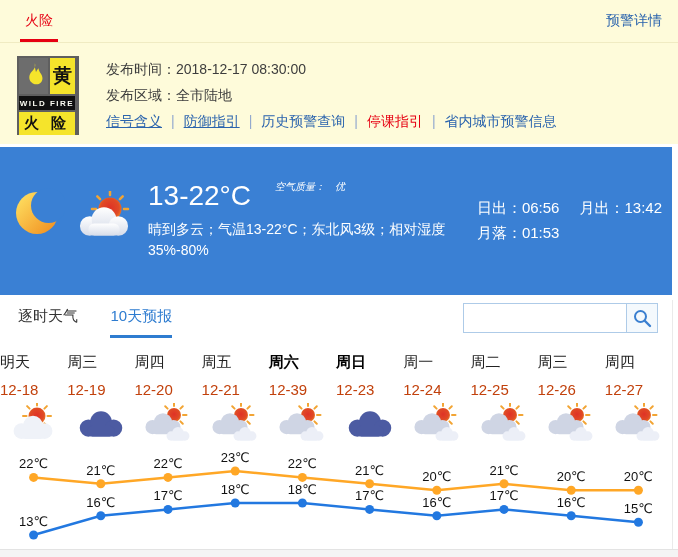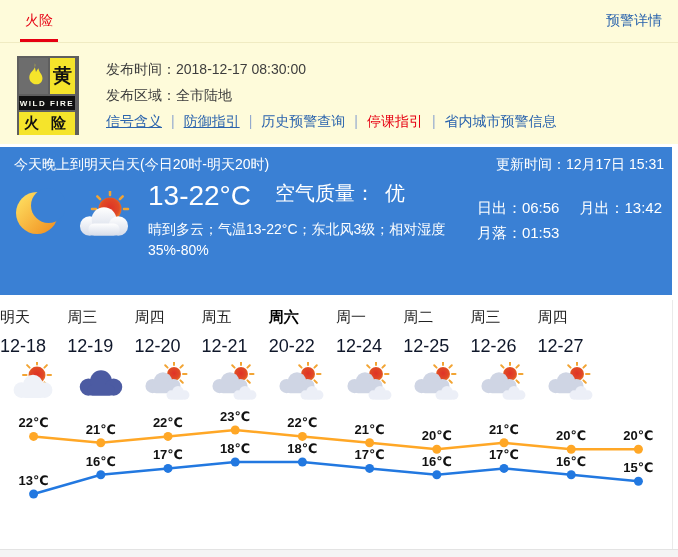--- a/index.html
+++ b/index.html
@@ -33,44 +33,44 @@
   .sep { color:#93A9CE; margin:0 9px; }
 
   
   .blue-section { position:relative; width:672px; height:148px; margin-top:3px;
                   background:var(--blue,#3A80D4); color:#fff; }
   .banner-row { display:flex; justify-content:space-between; padding:9px 8px 0 14px; font-size:14px; }
   .moon-icon { position:absolute; left:13px; top:36px; }
   .suncloud-icon { position:absolute; left:78px; top:44px; }
   .temp-block { position:absolute; left:148px; top:33px; display:flex; align-items:flex-start; }
   .temp-main { font-size:28px; }
-  .air { font-size:20px; margin-left:24px; }
+  .air { font-size:10px; margin-left:24px;font-style:italic; }
   .air-value { margin-left:10px; }
   .desc { position:absolute; left:148px; top:72px; width:352px; font-size:14px; line-height:21px; }
   .almanac { position:absolute; right:10px; top:52px; display:grid; grid-template-columns:auto auto;
              column-gap:20px; row-gap:6px; font-size:15px; }
 
   
   .white-area { position:relative; width:672px; }
   .tabs-row { position:relative; height:45px; padding:12px 0 0 18px; }
   .tab { display:inline-block; font-size:15px; color:#333; margin-right:28px; padding-bottom:9px; cursor:pointer; }
   .tab.active { color:var(--tab-blue,#2E7CD0); border-bottom:3px solid var(--tab-blue,#2E7CD0); }
   .search { position:absolute; right:14px; top:8px; display:flex; }
   .search input { width:163px; height:30px; border:1px solid #AECBE8; border-right:none;
                   outline:none; padding:0 8px; font-size:14px; }
   .search-btn { width:32px; height:30px; border:1px solid #AECBE8; background:#F4F9FD;
                 display:flex; align-items:center; justify-content:center; cursor:pointer; }
 
   .forecast { display:grid; grid-template-columns:repeat(10,1fr); text-align:left; margin-top:13px; }
   .fday { font-size:15px; color:#222; }
   .fday.weekend { font-weight:bold; color:#000; }
-  .fdate { font-size:18px; color:#0f172a; margin-top:9px; }
+  .fdate { font-size:15px; color:#c2410c; margin-top:9px; }
   .ficon { margin-top:5px; height:42px; display:flex; align-items:center; justify-content:center; }
 
-  .chart-wrap { margin-top:6px;font-weight:bold; }
+  .chart-wrap { margin-top:6px; }
   .chart-wrap text { font-family:"Liberation Sans","DejaVu Sans",sans-serif; }
 
   .bottom-strip { position:absolute; left:0; bottom:0; width:678px; height:8px;
                   background:#F4F4F4; border-top:1px solid #E3E3E3; }
   .right-line { position:absolute; right:5px; top:300px; height:249px; width:1px; background:#EAEAEA; }
 </style>
 </head>
 <body>
 
 <svg width="0" height="0" style="position:absolute" aria-hidden="true">
@@ -115,24 +115,20 @@
         </div>
         <div class="info-row">
           <span>发布区域：</span><span>全市陆地</span>
         </div>
         <div class="links-row"><a class="link blue-underline">信号含义</a><span class="sep">|</span><a class="link blue-underline">防御指引</a><span class="sep">|</span><a class="link blue">历史预警查询</a><span class="sep">|</span><a class="link red">停课指引</a><span class="sep">|</span><a class="link blue">省内城市预警信息</a></div>
       </div>
     </div>
   </div>
 
   <div class="blue-section">
-    <div class="banner-row">
-      <span>今天晚上到明天白天(今日20时-明天20时)</span>
-      <span><span>更新时间：</span><span>12月17日 15:31</span></span>
-    </div>
     <span class="moon-icon"><svg width="52" height="58" viewBox="0 0 52 58">
           <circle cx="24" cy="30" r="21" fill="url(#gMoon)"></circle>
           <circle cx="35.5" cy="22.5" r="17.5" style="fill:var(--blue)"></circle>
         </svg></span>
     <span class="suncloud-icon"><svg width="56" height="50" viewBox="0 0 56 50">
           <g stroke="#F2A433" stroke-width="2.5" stroke-linecap="round">
             <line x1="46.0" y1="18.0" x2="50.0" y2="18.0"></line>
             <line x1="41.9" y1="27.9" x2="44.7" y2="30.7"></line>
             <line x1="32.0" y1="32.0" x2="32.0" y2="36.0"></line>
             <line x1="22.1" y1="27.9" x2="19.3" y2="30.7"></line>
@@ -155,20 +151,33 @@
     </div>
     <div class="desc">晴到多云；气温13-22°C；东北风3级；相对湿度35%-80%</div>
     <div class="almanac">
         <div>日出：06:56</div>
         <div>月出：13:42</div>
         <div>月落：01:53</div>
       </div>
   </div>
 
   <div class="white-area">
+    <div class="tabs-row">
+      <span class="tab">逐时天气</span>
+      <span class="tab active">10天预报</span>
+      <div class="search">
+        <input type="text" placeholder="" style="">
+        <div class="search-btn">
+          <svg width="20" height="20" viewBox="0 0 20 20" fill="none" stroke="#3A7FD0" stroke-width="2">
+            <circle cx="8.5" cy="8.5" r="5.5"></circle>
+            <line x1="13" y1="13" x2="18" y2="18" stroke-width="2.4" stroke-linecap="round"></line>
+          </svg>
+        </div>
+      </div>
+    </div>
     <div class="forecast">
         <div>
           <div class="fday">明天</div>
           <div class="fdate">12-18</div>
           <div class="ficon">
             <svg width="46" height="42" viewBox="0 0 46 42">
               <g stroke="#F2A433" stroke-width="2" stroke-linecap="round">
                 <line x1="36.5" y1="13.0" x2="40.0" y2="13.0"></line>
                 <line x1="33.4" y1="20.4" x2="35.9" y2="22.9"></line>
                 <line x1="26.0" y1="23.5" x2="26.0" y2="27.0"></line>
@@ -259,45 +268,59 @@
                 <circle cx="27.18" cy="33" r="4.65"></circle>
                 <circle cx="34" cy="29.9" r="5.89"></circle>
                 <circle cx="40.82" cy="33" r="4.65"></circle>
                 <rect x="26.560000000000002" y="31.76" width="14.879999999999999" height="5.89" rx="2.79"></rect>
               </g>
             </svg>
           </div>
         </div>
         <div>
           <div class="fday weekend">周六</div>
-          <div class="fdate">20-22</div>
-          <div class="ficon">
-            <svg width="48" height="42" viewBox="0 0 48 42">
-              <g stroke="#F2A433" stroke-width="2" stroke-linecap="round">
-                <line x1="39.0" y1="12.0" x2="42.5" y2="12.0"></line>
-                <line x1="36.4" y1="18.4" x2="38.8" y2="20.8"></line>
-                <line x1="30.0" y1="21.0" x2="30.0" y2="24.5"></line>
-                <line x1="23.6" y1="18.4" x2="21.2" y2="20.8"></line>
-                <line x1="21.0" y1="12.0" x2="17.5" y2="12.0"></line>
-                <line x1="23.6" y1="5.6" x2="21.2" y2="3.2"></line>
-                <line x1="30.0" y1="3.0" x2="30.0" y2="-0.5"></line>
-                <line x1="36.4" y1="5.6" x2="38.8" y2="3.2"></line>
-              </g>
-              <circle cx="30" cy="12" r="7" fill="url(#gSun)"></circle>
-              <g fill="#CFD5E4">
-                <circle cx="8.55" cy="24" r="7.125"></circle>
-                <circle cx="19" cy="19.25" r="9.025"></circle>
-                <circle cx="29.45" cy="24" r="7.125"></circle>
-                <rect x="7.600000000000001" y="22.1" width="22.799999999999997" height="9.025" rx="4.2749999999999995"></rect>
-              </g>
-              <g fill="#ECEFF7">
-                <circle cx="27.18" cy="33" r="4.65"></circle>
-                <circle cx="34" cy="29.9" r="5.89"></circle>
-                <circle cx="40.82" cy="33" r="4.65"></circle>
-                <rect x="26.560000000000002" y="31.76" width="14.879999999999999" height="5.89" rx="2.79"></rect>
+          <div class="fdate">12-39</div>
+          <div class="ficon">
+            <svg width="48" height="42" viewBox="0 0 48 42">
+              <g stroke="#F2A433" stroke-width="2" stroke-linecap="round">
+                <line x1="39.0" y1="12.0" x2="42.5" y2="12.0"></line>
+                <line x1="36.4" y1="18.4" x2="38.8" y2="20.8"></line>
+                <line x1="30.0" y1="21.0" x2="30.0" y2="24.5"></line>
+                <line x1="23.6" y1="18.4" x2="21.2" y2="20.8"></line>
+                <line x1="21.0" y1="12.0" x2="17.5" y2="12.0"></line>
+                <line x1="23.6" y1="5.6" x2="21.2" y2="3.2"></line>
+                <line x1="30.0" y1="3.0" x2="30.0" y2="-0.5"></line>
+                <line x1="36.4" y1="5.6" x2="38.8" y2="3.2"></line>
+              </g>
+              <circle cx="30" cy="12" r="7" fill="url(#gSun)"></circle>
+              <g fill="#CFD5E4">
+                <circle cx="8.55" cy="24" r="7.125"></circle>
+                <circle cx="19" cy="19.25" r="9.025"></circle>
+                <circle cx="29.45" cy="24" r="7.125"></circle>
+                <rect x="7.600000000000001" y="22.1" width="22.799999999999997" height="9.025" rx="4.2749999999999995"></rect>
+              </g>
+              <g fill="#ECEFF7">
+                <circle cx="27.18" cy="33" r="4.65"></circle>
+                <circle cx="34" cy="29.9" r="5.89"></circle>
+                <circle cx="40.82" cy="33" r="4.65"></circle>
+                <rect x="26.560000000000002" y="31.76" width="14.879999999999999" height="5.89" rx="2.79"></rect>
+              </g>
+            </svg>
+          </div>
+        </div>
+        <div>
+          <div class="fday weekend">周日</div>
+          <div class="fdate">12-23</div>
+          <div class="ficon">
+            <svg width="48" height="42" viewBox="0 0 48 42">
+              <g fill="#4C5BA2">
+                <circle cx="11.350000000000001" cy="25" r="8.625"></circle>
+                <circle cx="24" cy="19.25" r="10.924999999999999"></circle>
+                <circle cx="36.65" cy="25" r="8.625"></circle>
+                <rect x="10.200000000000001" y="22.7" width="27.599999999999998" height="10.924999999999999" rx="5.175"></rect>
               </g>
             </svg>
           </div>
         </div>
         <div>
           <div class="fday">周一</div>
           <div class="fdate">12-24</div>
           <div class="ficon">
             <svg width="48" height="42" viewBox="0 0 48 42">
               <g stroke="#F2A433" stroke-width="2" stroke-linecap="round">

